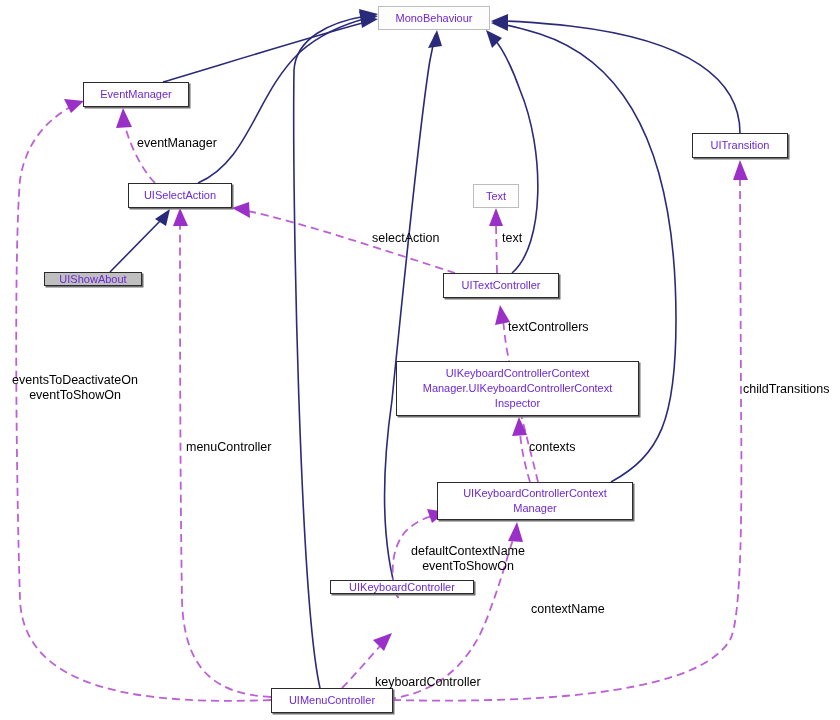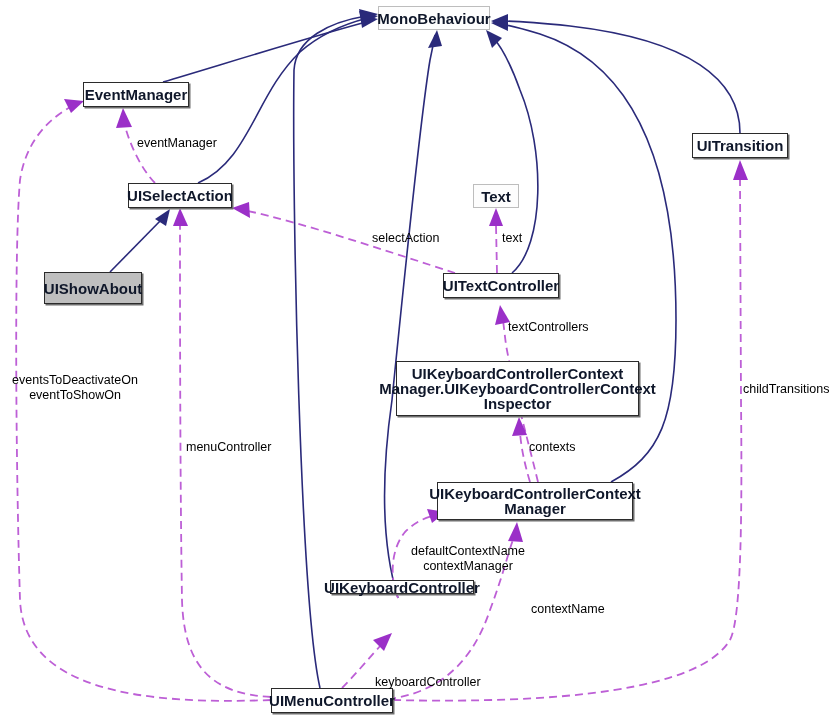--- a/index.html
+++ b/index.html
@@ -43,27 +43,26 @@
 
   .node-box {
     position: absolute;
     box-sizing: border-box;
     display: flex;
     align-items: center;
     justify-content: center;
     text-align: center;
     background: #ffffff;
     border: 1px solid #2b2b2b;
-    font-size: 15px;
-    color: #0f172a;
+    font-size: 11px;
+    color: #6d28d9;
     line-height: 15px;
     letter-spacing: 0px;
     white-space: pre-line;
     box-shadow: 1.5px 1.5px 0 0 #6f6f6f;
-    font-weight: bold;
   }
   .node-box.base {
     border: 1px solid #bdbdbd;
     box-shadow: none;
     background: #fdfdfd;
   }
   .node-box.highlight {
     background: #bfbfbf;
   }
 
@@ -147,21 +146,21 @@
   <div class="node-box base" style="left:378px; top:6px; width:112px; height:24px;">MonoBehaviour</div>
 
   <div class="node-box" style="left:83px; top:82px; width:106px; height:25px;">EventManager</div>
 
   <div class="node-box" style="left:692px; top:133px; width:96px; height:25px;">UITransition</div>
 
   <div class="node-box" style="left:128px; top:183px; width:104px; height:25px;">UISelectAction</div>
 
   <div class="node-box base" style="left:473px; top:184px; width:46px; height:24px;">Text</div>
 
-  <div class="node-box highlight" style="left:44px; top:272px; width:98px; height:32px;text-align:center;">UIShowAbout</div>
+  <div class="node-box highlight" style="left:44px; top:272px; width:98px; height:14px;text-align:center;">UIShowAbout</div>
 
   <div class="node-box" style="left:443px; top:273px; width:116px; height:25px;">UITextController</div>
 
   <div class="node-box" style="left:396px; top:361px; width:243px; height:55px;">UIKeyboardControllerContext
 Manager.UIKeyboardControllerContext
 Inspector</div>
 
   <div class="node-box" style="left:437px; top:482px; width:196px; height:38px;">UIKeyboardControllerContext
 Manager</div>
 
@@ -180,19 +179,19 @@
   <div class="edge-label align-left" style="left:529px; top:440px; width:64px;">contexts</div>
 
   <div class="edge-label align-left" style="left:743px; top:382px; width:100px;">childTransitions</div>
 
   <div class="edge-label" style="left:6px; top:373px; width:138px;">eventsToDeactivateOn
 eventToShowOn</div>
 
   <div class="edge-label align-left" style="left:186px; top:440px; width:104px;">menuController</div>
 
   <div class="edge-label" style="left:402px; top:544px; width:132px;">defaultContextName
-contextManager</div>
+eventToShowOn</div>
 
   <div class="edge-label align-left" style="left:531px; top:602px; width:90px;">contextName</div>
 
   <div class="edge-label align-left" style="left:375px; top:647px; width:124px;margin-top:28px;">keyboardController</div>
 
 </div>
 
 </body></html>

